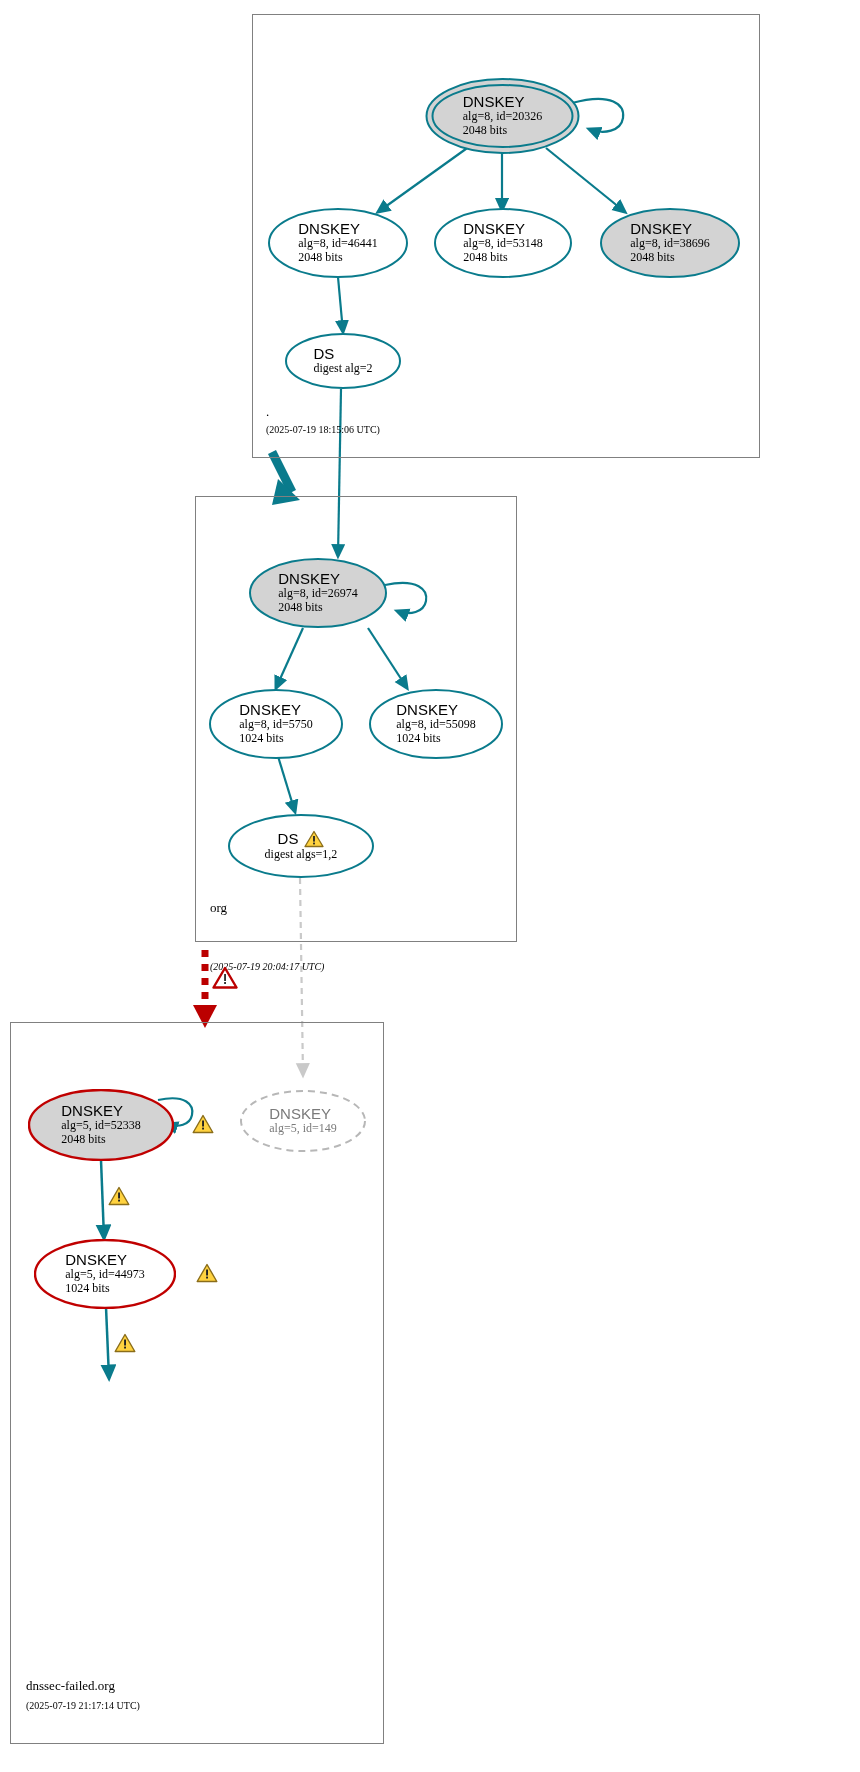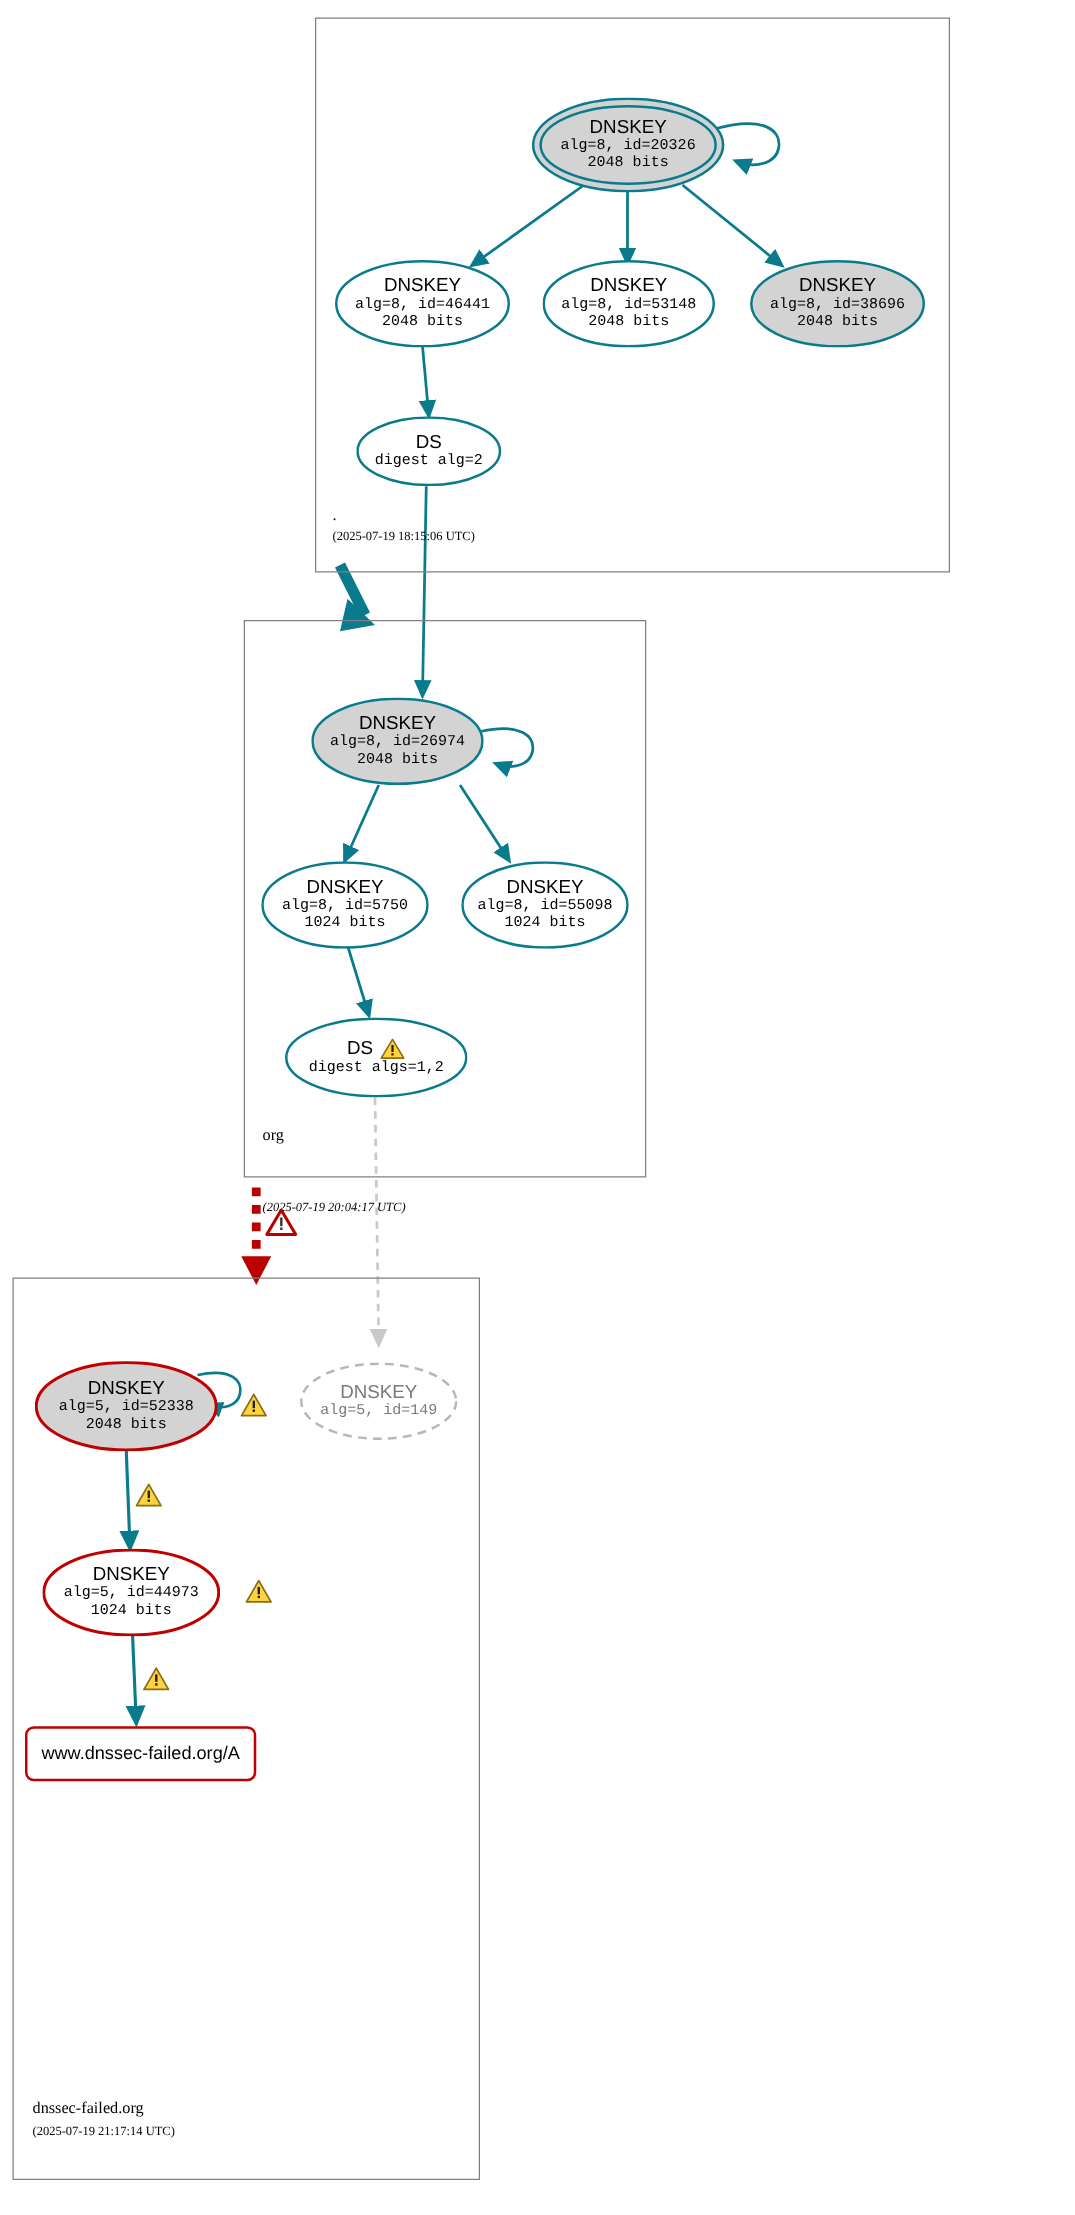--- a/index.html
+++ b/index.html
@@ -2,23 +2,23 @@
 <html><head>
 <meta charset="utf-8">
 <style>
   html,body{margin:0;padding:0;background:#ffffff;}
   body{width:860px;height:1772px;position:relative;font-family:"Liberation Sans",sans-serif;}
   #stage{position:absolute;left:0;top:0;width:860px;height:1772px;}
   svg#canvas{position:absolute;left:0;top:0;width:860px;height:1772px;}
   .zone-box{position:absolute;border:1px solid #808080;background:transparent;}
   .zone-label{position:absolute;font-family:"Liberation Serif",serif;font-size:13px;color:#000;white-space:nowrap;}
   .zone-time{position:absolute;font-family:"Liberation Serif",serif;font-size:10px;color:#000;white-space:nowrap;}
-  .node{position:absolute;display:flex;flex-direction:column;align-items:center;justify-content:center;text-align:center;}
+  .node{position:absolute;display:flex;flex-direction:column;align-items:center;justify-content:center;text-align:left;}
   .nlabel1{font-family:"Liberation Sans",sans-serif;font-size:15px;color:#000;line-height:1.05;}
-  .nlabel2{font-family:Liberation Mono, monospace;font-size:12px;color:#000;line-height:1.15;}
+  .nlabel2{font-family:Liberation Serif, serif;font-size:12px;color:#000;line-height:1.15;}
   .rrbox{position:absolute;display:flex;align-items:center;justify-content:center;border:2px solid #c00000;border-radius:7px;background:#fff;}
   .rrbox span{font-family:"Liberation Sans",sans-serif;font-size:14.5px;color:#000;}
   .warn{position:absolute;}
   .row{display:flex;align-items:center;justify-content:center;gap:6px;}
 </style>
 </head>
 <body>
 
 <div id="stage">
 
@@ -248,17 +248,14 @@
     <rect x="10.1" y="6.5" width="1.9" height="6" fill="#222"></rect>
     <rect x="10.1" y="13.6" width="1.9" height="1.9" fill="#222"></rect>
   </svg>
 
   <svg width="22" height="20" class="warn" style="left:114px;top:1333px;">
     <path d="M11,1.5 L20.8,18.5 L1.2,18.5 Z" fill="#ffd23f" stroke="#8a6d1a" stroke-width="1.4" stroke-linejoin="round"></path>
     <rect x="10.1" y="6.5" width="1.9" height="6" fill="#222"></rect>
     <rect x="10.1" y="13.6" width="1.9" height="1.9" fill="#222"></rect>
   </svg>
 
-  <div class="rrbox" style="left:20px;top:1381px;width:181px;height:40px;">
-    <span>www.dnssec-failed.org/A</span>
-  </div>
 
 </div>
 
 </body></html>

